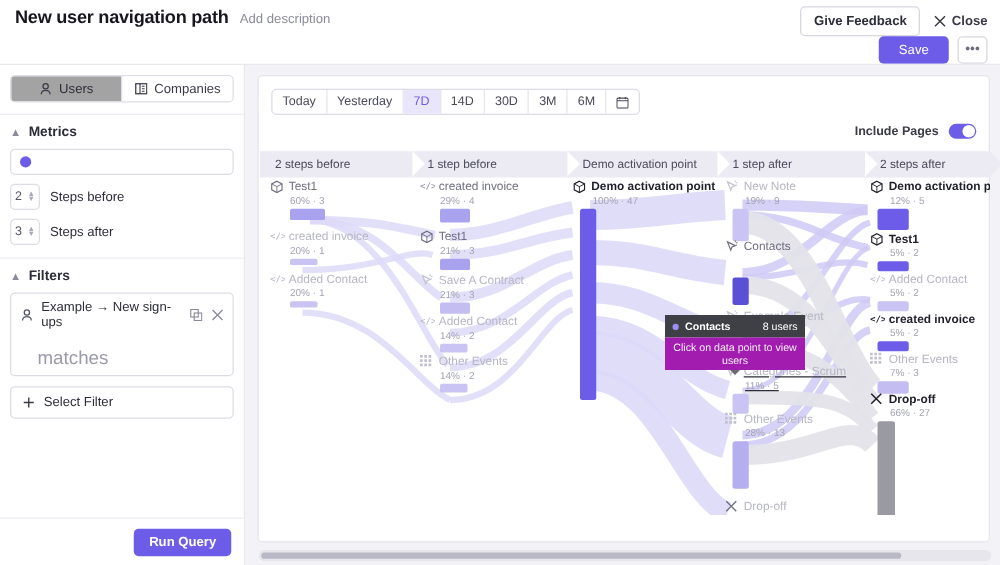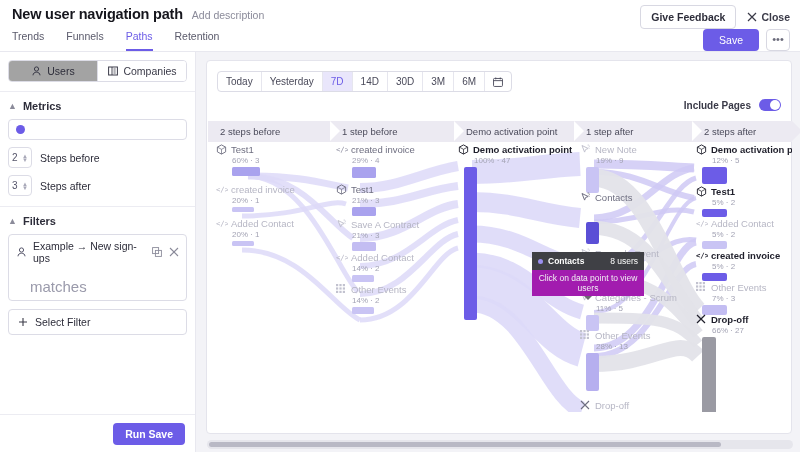--- a/index.html
+++ b/index.html
@@ -152,26 +152,20 @@
 <body>
 
 <div class="app">
 
   <div class="header">
     <div class="title-row">
       <div class="page-title">New user navigation path</div>
       <div class="add-desc">Add description</div>
     </div>
 
-    <div class="tabs">
-      <div class="tab">Trends</div>
-      <div class="tab">Funnels</div>
-      <div class="tab active">Paths</div>
-      <div class="tab">Retention</div>
-    </div>
 
     <div class="hdr-right">
       <button class="btn-outline">Give Feedback</button>
       <div class="close-btn">
         <span class="ico">
           <svg width="10" height="10" viewBox="0 0 10 10">
               <path d="M1 1 L9 9 M9 1 L1 9" stroke="#3a3a48" stroke-width="1.2" fill="none"></path>
             </svg>
         </span>
         <span>Close</span>
@@ -273,21 +267,21 @@
         <span class="ico">
           <svg width="10" height="10" viewBox="0 0 10 10">
               <path d="M5 1v8M1 5h8" stroke="#3a3a48" stroke-width="1.1"></path>
             </svg>
         </span>
         <span>Select Filter</span>
       </div>
     </div>
 
     <div class="sb-footer">
-      <button class="run-query">Run Save</button>
+      <button class="run-query">Run Query</button>
     </div>
   </div>
 
   <div class="main">
     <div class="maincard">
 
       <div class="daterange">
         <div class="dr">Today</div>
         <div class="dr">Yesterday</div>
         <div class="dr active">7D</div>
@@ -542,21 +536,21 @@
                   <path d="M2 1.5l6.2 3-2.6 1-1 2.6z" fill="none" stroke="#c2c2cf" stroke-width="1"></path>
                   <path d="M8.2 0.4v1.4M10 2.2H8.8M9.6 4.4l-1-.8" stroke="#c2c2cf" stroke-width="0.8"></path>
                 </svg>
               </span>
             <span>Example Event</span>
           </div>
           <div class="nval">13% · 6</div>
           <div class="bar" style="width:13px;height:19px;background:#c9c4f4;margin-left:6px;border-radius:2px;"></div>
         </div>
 
-        <div class="node dim" style="left:372px;top:150px;">
+        <div class="node dim" style="left:372px;top:150px;text-decoration:underline;">
           <div class="nlabel">
             <span class="ico">
                 <svg width="11" height="11" viewBox="0 0 11 11">
                   <path d="M2 1.5l6.2 3-2.6 1-1 2.6z" fill="none" stroke="#c2c2cf" stroke-width="1"></path>
                   <path d="M8.2 0.4v1.4M10 2.2H8.8M9.6 4.4l-1-.8" stroke="#c2c2cf" stroke-width="0.8"></path>
                 </svg>
               </span>
             <span>Categories - Scrum</span>
           </div>
           <div class="nval">11% · 5</div>

